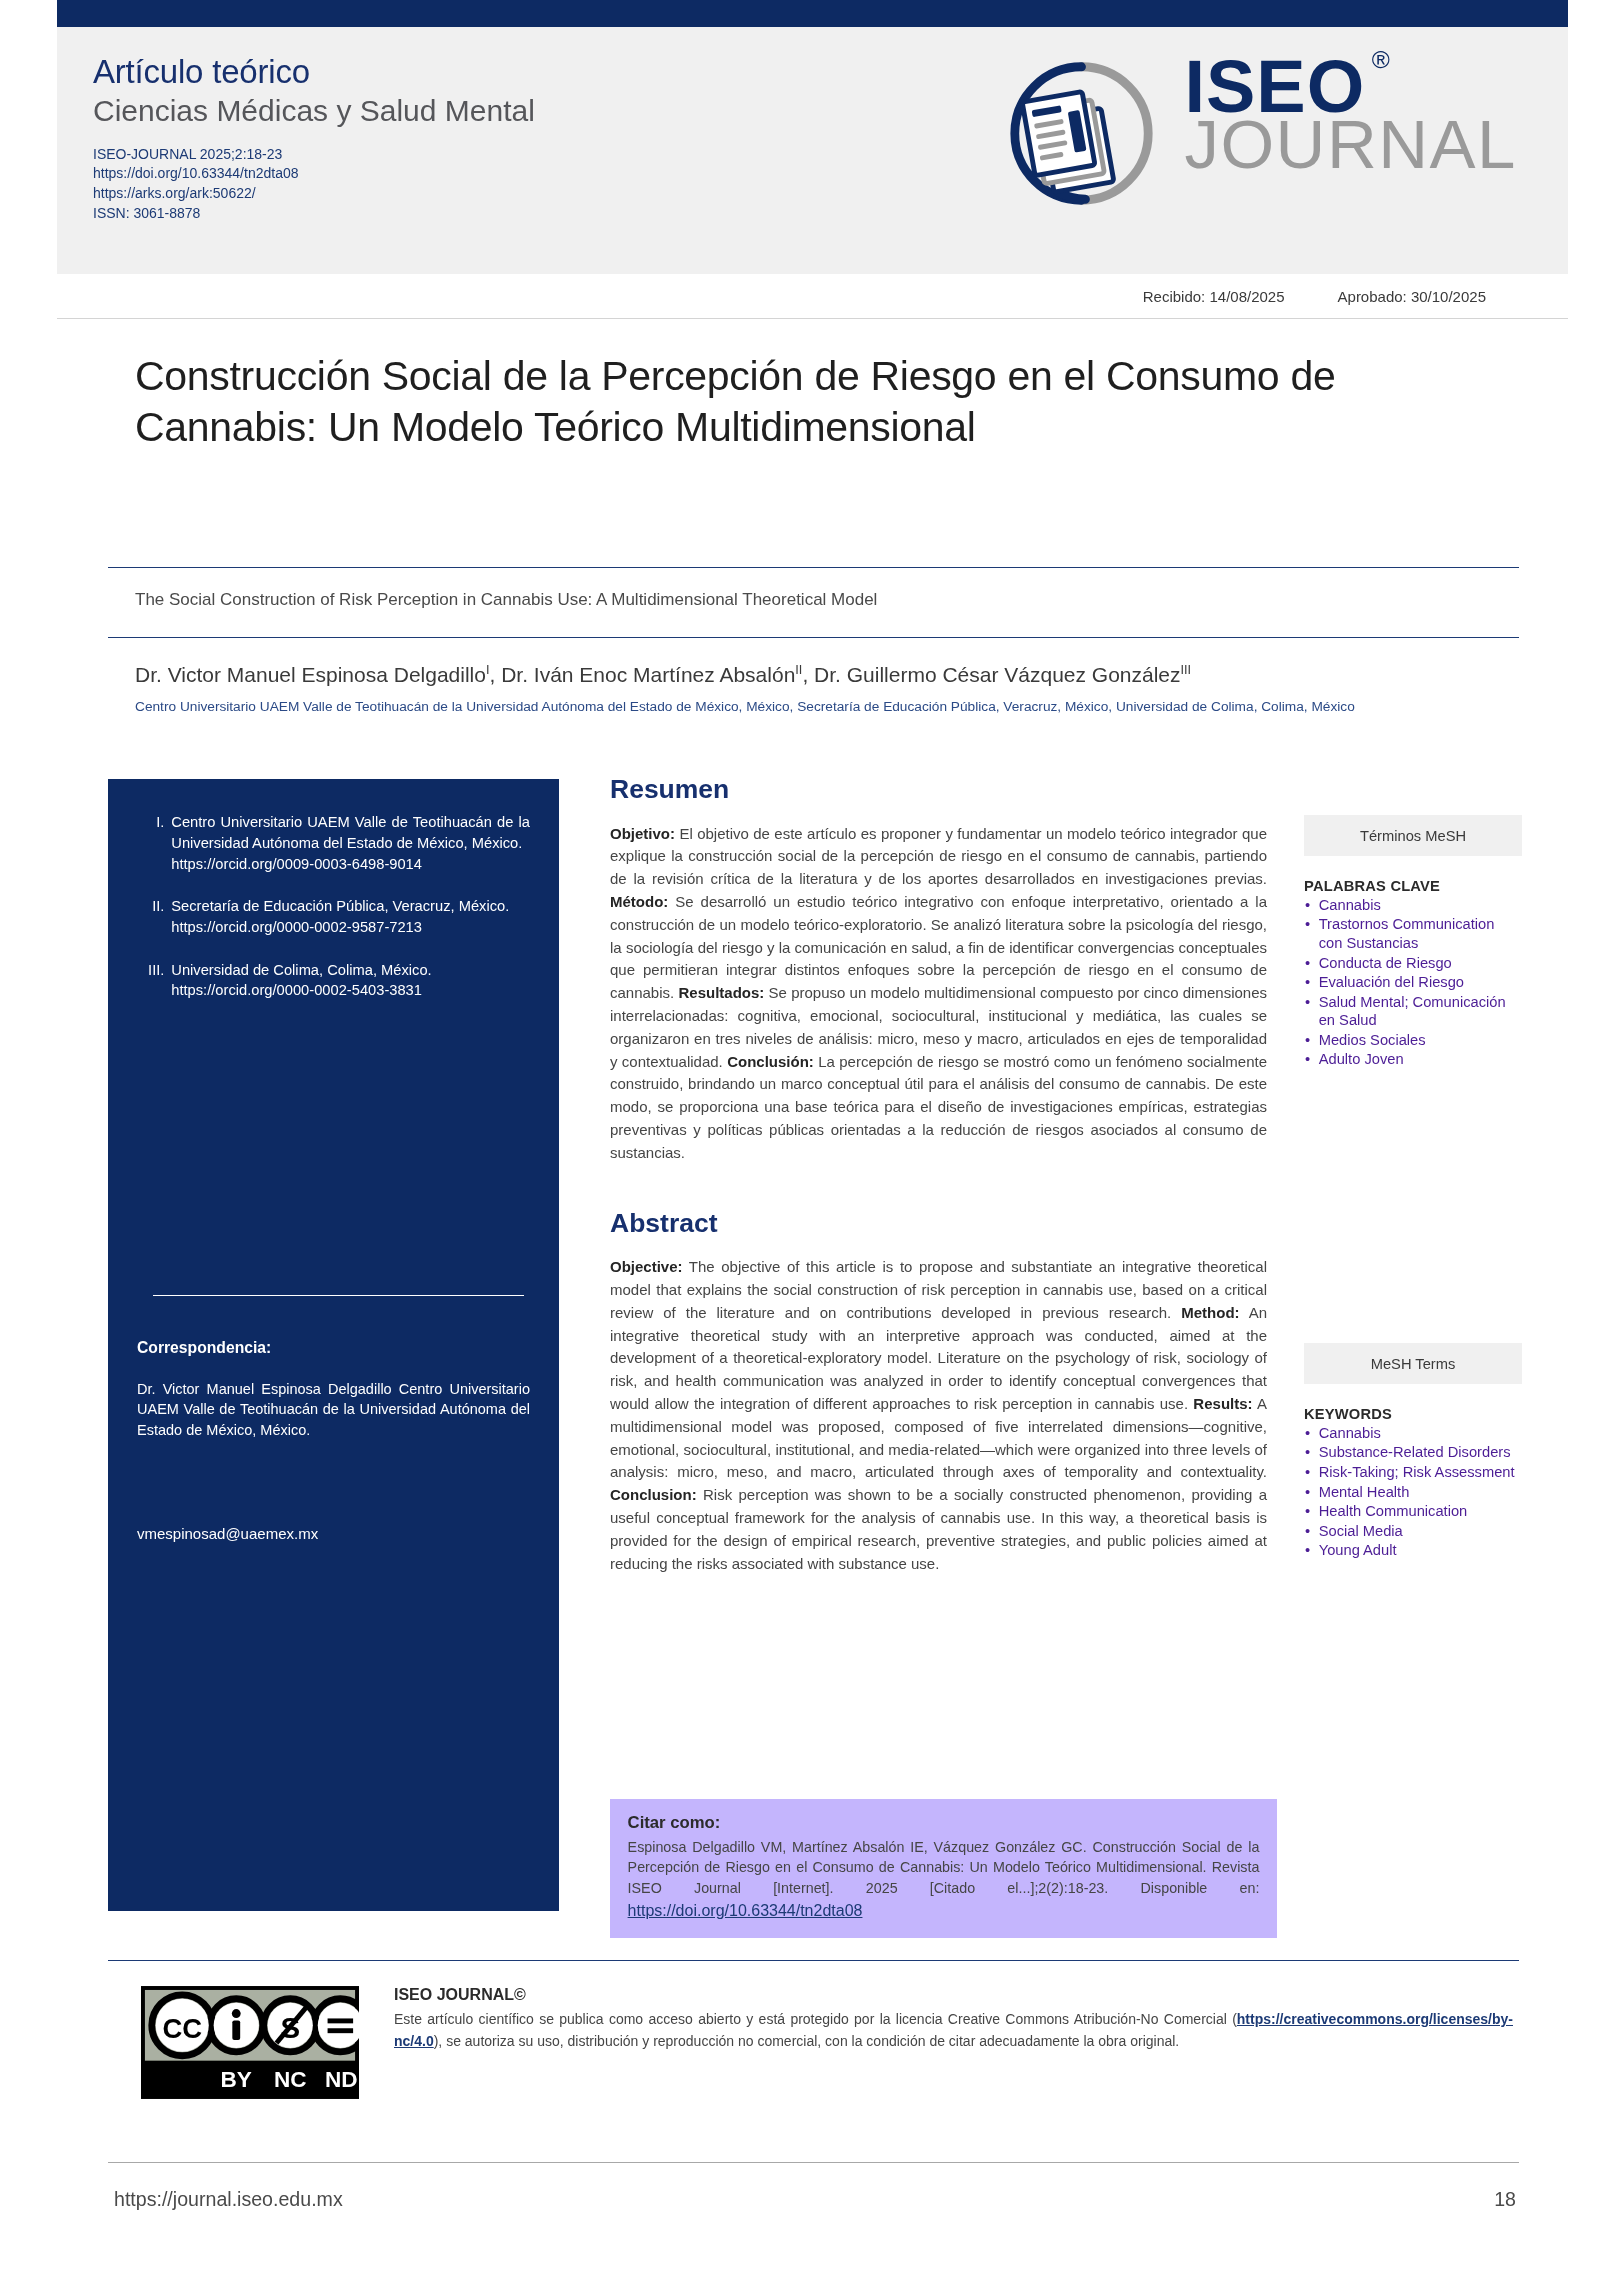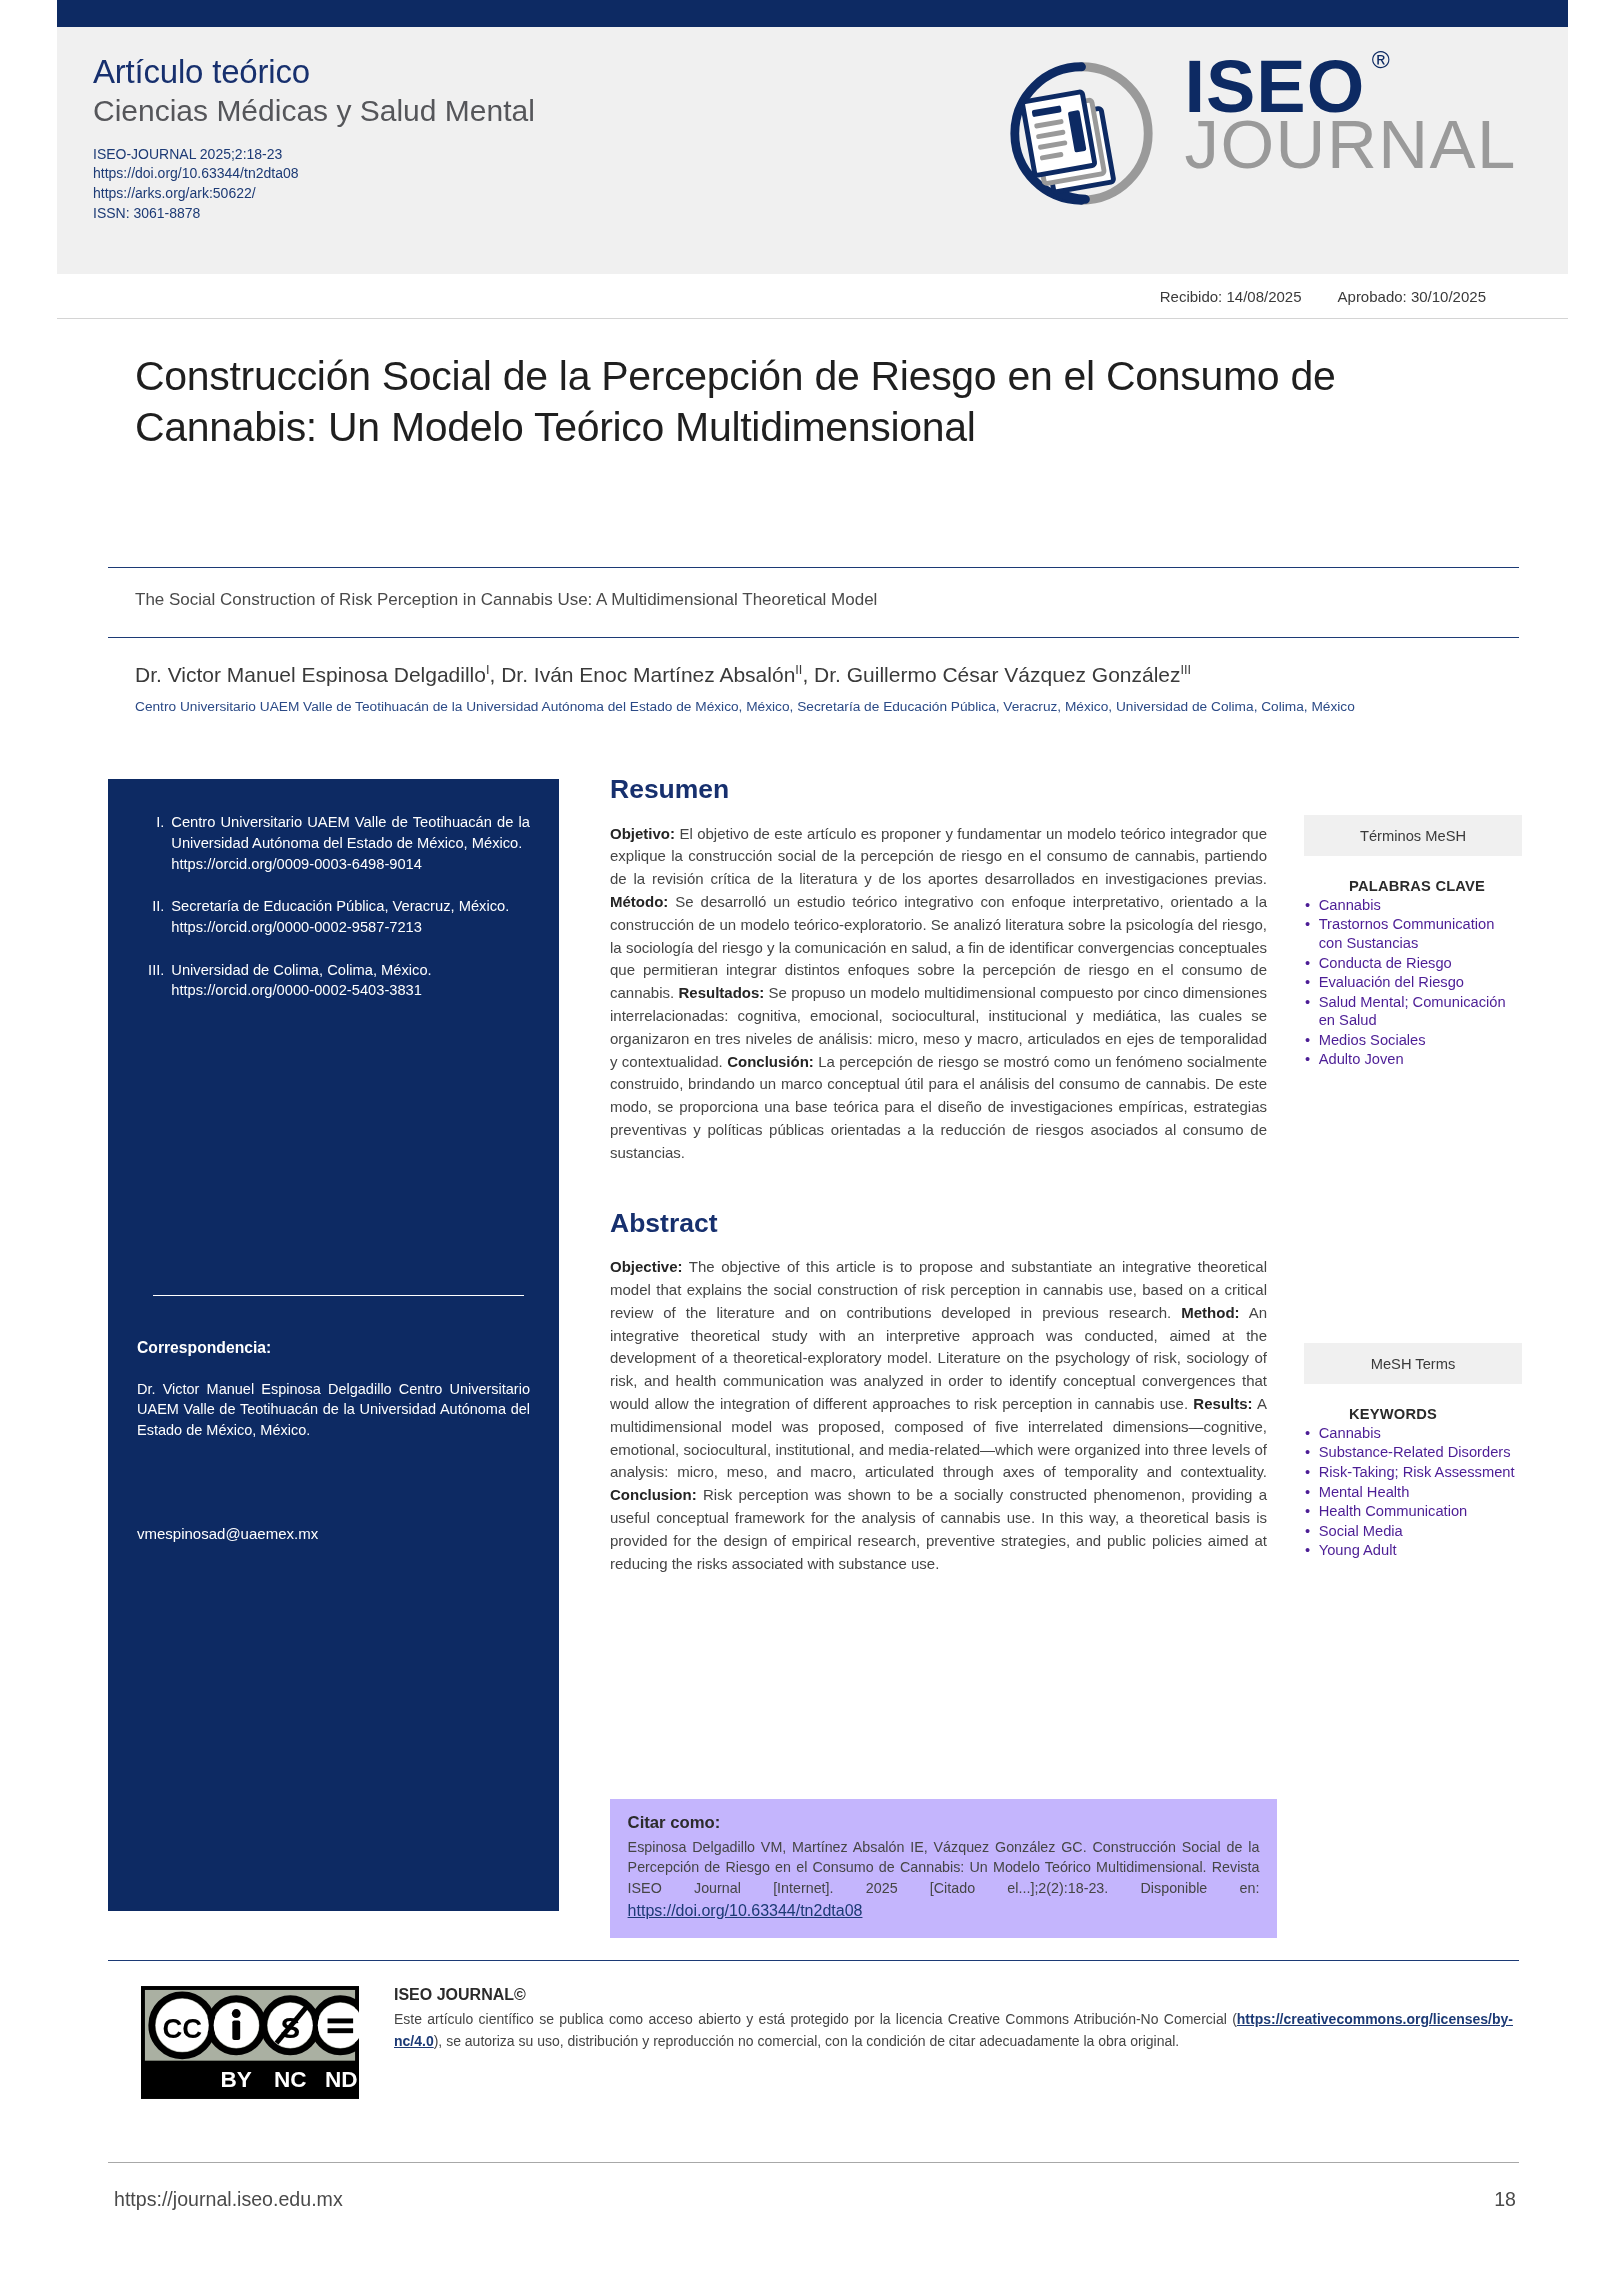--- a/index.html
+++ b/index.html
@@ -80,21 +80,21 @@
     font-weight: 400; display: block; margin-top: -3.9px;
   }
 
   
   .dates-row {
     position: absolute;
     left: 57px; top: 274px; width: 1511px;
     height: 45px;
     border-bottom: 1px solid #d4d4d4;
     display: flex; justify-content: flex-end; align-items: center;
-    gap: 36px;
+    gap: 53px;
     padding-right: 82px;
     box-sizing: border-box;
     font-size: 15px; color: #3a3a3a;
   }
 
   
   .article-title {
     position: absolute;
     left: 135px; top: 351px; width: 1313px;
     font-size: 41px;
@@ -200,21 +200,21 @@
   
   .kw-block { position: absolute; width: 218px; }
   .kw-block.es { left: 1304px; top: 815px; }
   .kw-block.en { left: 1304px; top: 1343px; }
   .kw-banner {
     background: #f0f0f0; text-align: center;
     font-size: 14.7px; color: #3a3a3a; padding: 12.7px 0;
   }
   .kw-head {
     font-size: 14.7px; font-weight: bold; color: #2b2b2b;
-    margin-top: 21.6px; letter-spacing: 0.2px; margin-left: 45px;
+    margin-top: 21.6px; letter-spacing: 0.2px;
   }
   .kw-list { list-style: none; margin: 2px 0 0 0; padding: 0; }
   .kw-list li {
     font-size: 14.7px; color: #4c1d95; line-height: 1.26;
     padding-left: 14.7px; position: relative; margin-bottom: 1px;
   }
   .kw-list li:before {
     content: "\2022"; position: absolute; left: 1px; top: 0;
   }
 

